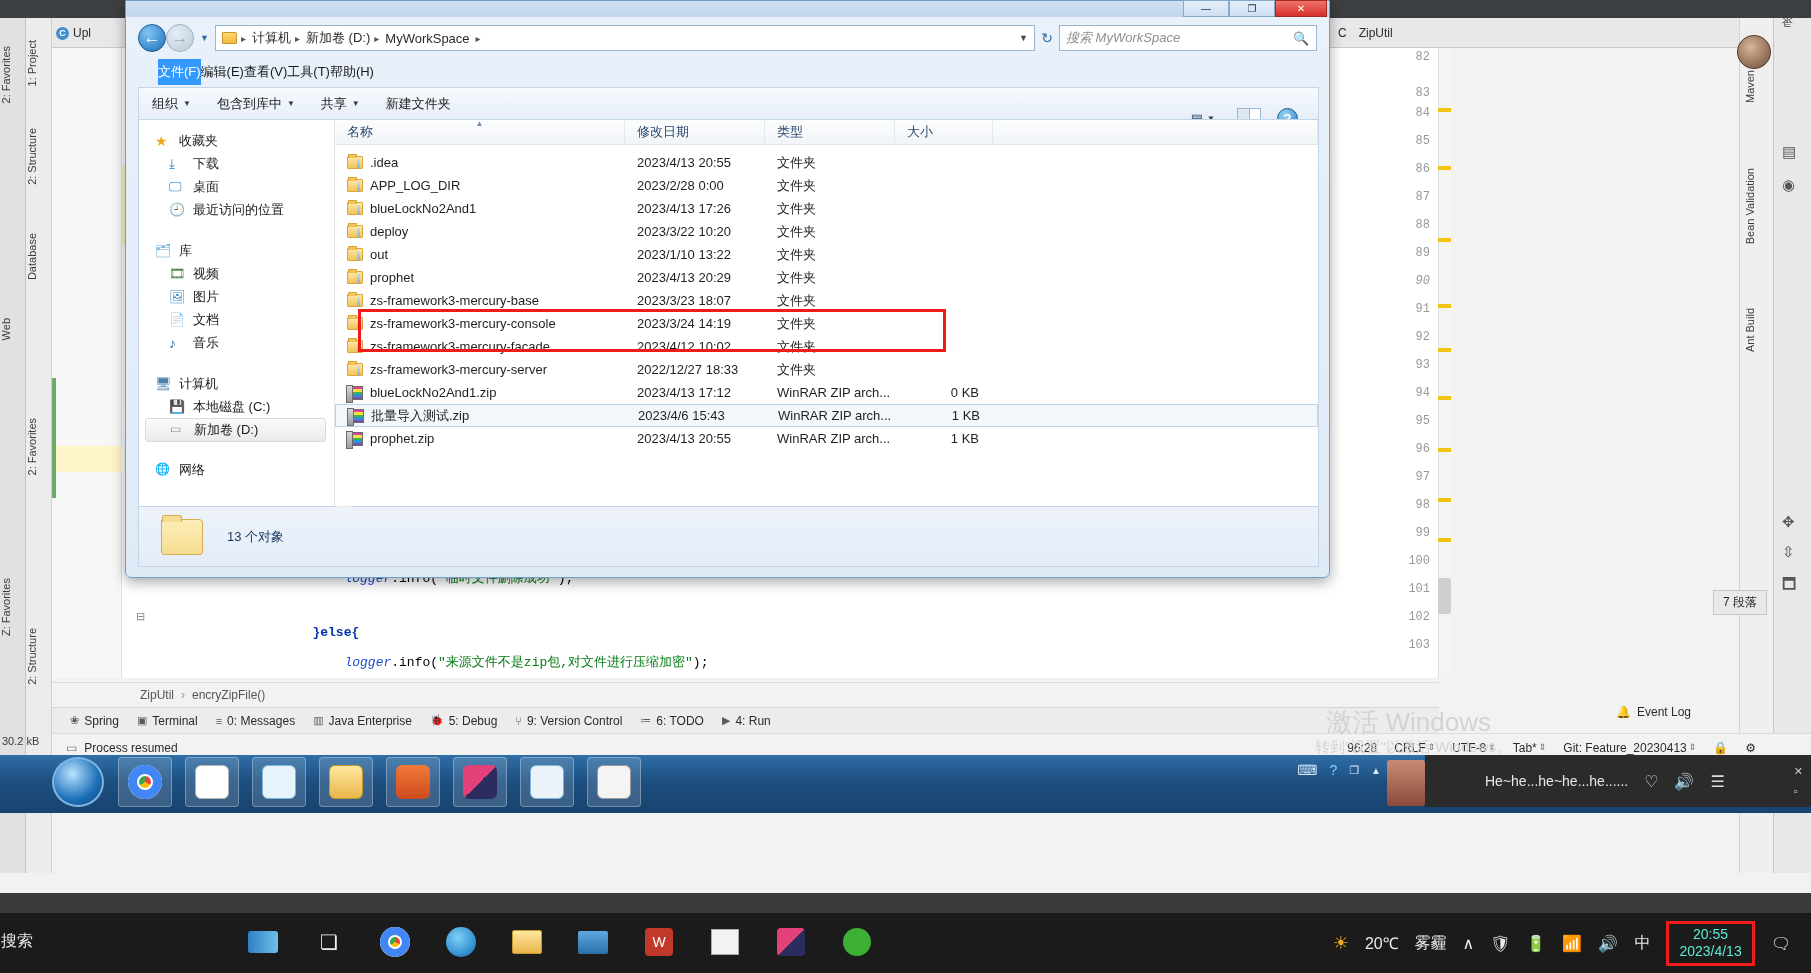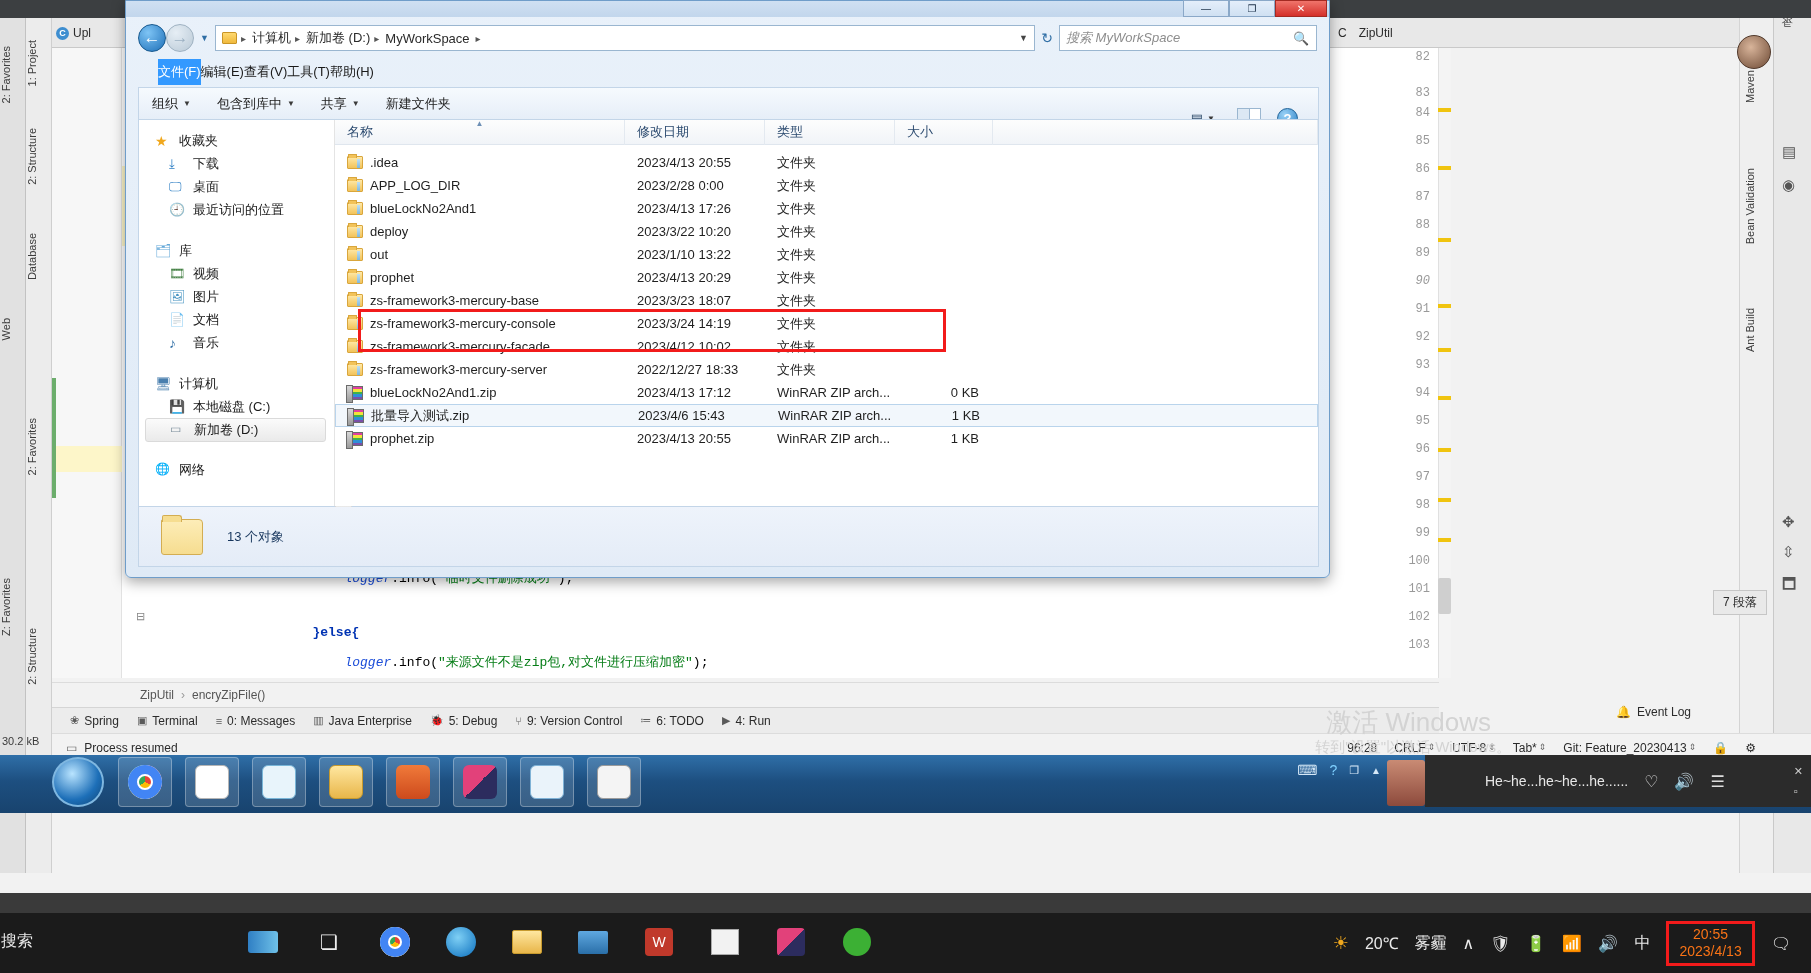--- a/index.html
+++ b/index.html
@@ -376,21 +376,21 @@
   }
   .tb-search { position: absolute; left: 1px; top: 18px; color: #e8e8e8; font-size: 16px; }
   .tb-apps { position: absolute; left: 240px; top: 5px; display: flex; align-items: center; gap: 20px; }
   .tb-app { width: 46px; height: 48px; display: flex; align-items: center; justify-content: center; }
   .tb-right {
     position: absolute; right: 10px; top: 0; height: 60px;
     display: flex; align-items: center; gap: 16px; color: #eaeaea; font-size: 16px;
   }
   .tb-clock {
     display: flex; flex-direction: column; align-items: center;
-    font-size: 14px; line-height: 1.25; color: #f97316;
+    font-size: 14px; line-height: 1.25; color: #5eead4;
   }
   .clock-box { border: 3px solid #f21b1b; padding: 2px 10px 2px 10px; }
 
   .circle { border-radius: 50%; }
 </style>
 </head>
 <body>
 
 <div id="root">
 

